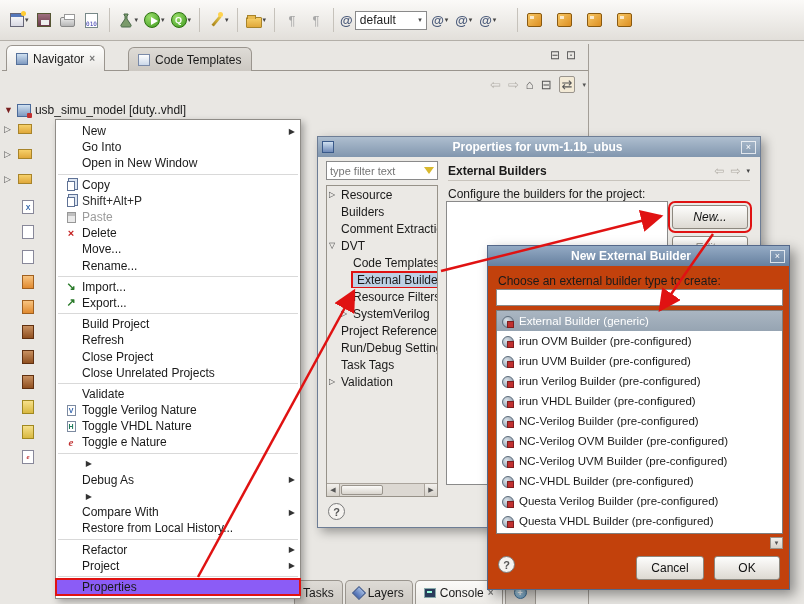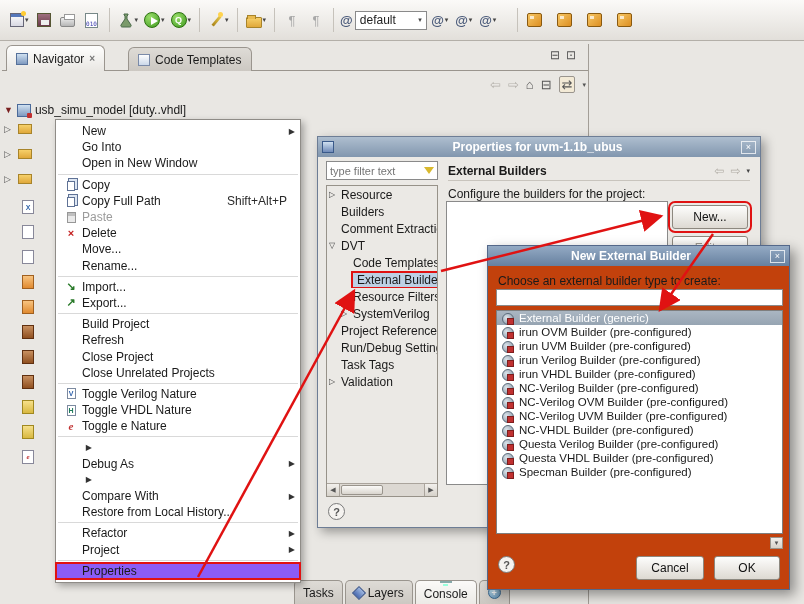--- a/index.html
+++ b/index.html
@@ -107,46 +107,46 @@
   .hscroll { position:absolute; left:0; bottom:0; width:110px; height:13px; background:#dcd8d2; border-top:1px solid #aaa49c; display:flex; align-items:center; }
   .harr { width:13px; height:12px; font-size:7px; color:#555; display:flex; align-items:center; justify-content:center; background:linear-gradient(#f2f0ec,#d6d2ca); border-right:1px solid #aaa49c; }
   .harr.r { border-right:none; border-left:1px solid #aaa49c; }
   .hthumb { width:42px; height:10px; background:linear-gradient(#fbfaf8,#d9d5ce); border:1px solid #99948c; border-radius:2px; margin-left:1px; }
   .hspacer { flex:1; }
   .phead { position:absolute; left:130px; top:24px; right:10px; height:20px; display:flex; align-items:center; border-bottom:1px solid #c8c4bd; }
   .phead .ht { flex:1; font-weight:bold; }
   .phead .hnav { display:flex; gap:6px; color:#b2aea7; font-size:12px; align-items:center; }
   .pdesc { position:absolute; left:130px; top:50px; }
   .plist { position:absolute; left:128px; top:64px; width:222px; height:284px; background:#fff; border:1px solid #8a8a8a; }
-  .pbtn { position:absolute; left:354px; width:76px; height:24px; }
+  .pbtn { position:absolute; left:354px; width:76px; height:24px;font-style:italic; }
   .pbtn.new { top:68px; outline:2px solid #e01212; outline-offset:2px; }
   .pbtn.edit { top:99px; color:#9b968e; }
   .phelp { position:absolute; left:10px; top:366px; }
 
   
   .ndialog { position:absolute; left:487px; top:245px; width:303px; height:345px; background:#c2410c; border:1px solid #54688a; box-shadow:5px 5px 12px rgba(0,0,0,.4); z-index:40; }
   .ndialog .dlg-title { background:linear-gradient(#94aac4,#66809f); }
   .nprompt { position:absolute; left:10px; top:28px; }
   .ninput { position:absolute; left:8px; top:43px; width:287px; height:17px; background:#fff; border:1px solid #8a8a8a; font:11px "Liberation Sans",sans-serif; padding:0 3px; outline:none; }
   .nlist { position:absolute; left:8px; top:64px; width:287px; height:224px; background:#fff; border:1px solid #7e7e7e; overflow:hidden; }
-  .brow { height:14px; display:flex; align-items:center; gap:5px; padding:0 4px; font-size:11.5px; white-space:nowrap; }
+  .brow { height:20px; display:flex; align-items:center; gap:5px; padding:0 4px; font-size:11.5px; white-space:nowrap; }
   .brow.sel { background:linear-gradient(#aab6c2,#96a4b2); color:#fff; }
   .bicon { width:13px; height:13px; position:relative; flex:none; }
   .bicon::before { content:""; position:absolute; left:1px; top:1px; width:10px; height:10px; border-radius:50%; background:radial-gradient(circle at 35% 35%,#dbe3ea,#7e8e9e); border:1px solid #5c6c7c; }
   .bicon::after { content:""; position:absolute; right:0; bottom:0; width:5px; height:5px; background:#c03030; border:1px solid #7e1e1e; }
   .nscroll { position:absolute; left:282px; top:291px; width:13px; height:12px; background:linear-gradient(#f2f0ec,#d6d2ca); border:1px solid #99948c; font-size:6px; color:#555; display:flex; align-items:center; justify-content:center; }
   .nhelp { position:absolute; left:10px; top:310px; }
   .nbtn { position:absolute; top:310px; height:24px; }
   .nbtn.cancel { left:148px; width:68px; }
   .nbtn.ok { left:226px; width:66px; }
 
   
   .btabs { position:absolute; left:294px; top:580px; height:24px; display:flex; gap:2px; z-index:2; }
   .btab { display:flex; align-items:center; gap:4px; padding:0 8px; border:1px solid #9a958e; border-bottom:none; border-radius:5px 5px 0 0; background:linear-gradient(#dedbd6,#ccc8c2); }
-  .btab.sel { background:linear-gradient(#fbfaf8,#eceae6);flex-direction:column; }
+  .btab.sel { background:linear-gradient(#fbfaf8,#eceae6); }
   .ic-layers { width:10px; height:10px; background:linear-gradient(#9fb8e0,#4a6ab0); border:1px solid #33508a; transform:rotate(45deg); }
   .ic-console { width:12px; height:10px; background:#2a3a5a; border:1px solid #8aa; position:relative; }
   .ic-console::after { content:""; position:absolute; left:2px; top:2px; width:5px; height:2px; background:#9fd; }
   .ic-plus-circ { width:13px; height:13px; border-radius:50%; background:radial-gradient(circle at 35% 30%,#bfe0ef,#5a8ab0); border:1px solid #3a6a90; color:#fff; font-size:9px; font-weight:bold; display:flex; align-items:center; justify-content:center; }
 
   .overlay { position:absolute; left:0; top:0; z-index:60; pointer-events:none; }
 </style>
 </head>
 <body>
 
@@ -345,21 +345,20 @@
     <div class="mi">
         <span class="mic">
           <span class="ic-copy"></span>
         </span>
         <span class="lbl">Copy</span>
       </div>
     <div class="mi">
         <span class="mic">
           <span class="ic-copy"></span>
         </span>
-        <span class="lbl">Copy Full Path</span>
         <span class="sc">Shift+Alt+P</span>
       </div>
     <div class="mi disabled">
         <span class="mic">
           <span class="ic-paste"></span>
         </span>
         <span class="lbl">Paste</span>
       </div>
     <div class="mi">
         <span class="mic">
@@ -399,20 +398,24 @@
       </div>
     <div class="mi">
         <span class="mic"></span>
         <span class="lbl">Close Project</span>
       </div>
     <div class="mi">
         <span class="mic"></span>
         <span class="lbl">Close Unrelated Projects</span>
       </div>
     <div class="msep"></div>
+    <div class="mi">
+        <span class="mic"></span>
+        <span class="lbl">Validate</span>
+      </div>
     <div class="mi">
         <span class="mic">
           <span class="ic-nature">V</span>
         </span>
         <span class="lbl">Toggle Verilog Nature</span>
       </div>
     <div class="mi">
         <span class="mic">
           <span class="ic-nature h">H</span>
         </span>

